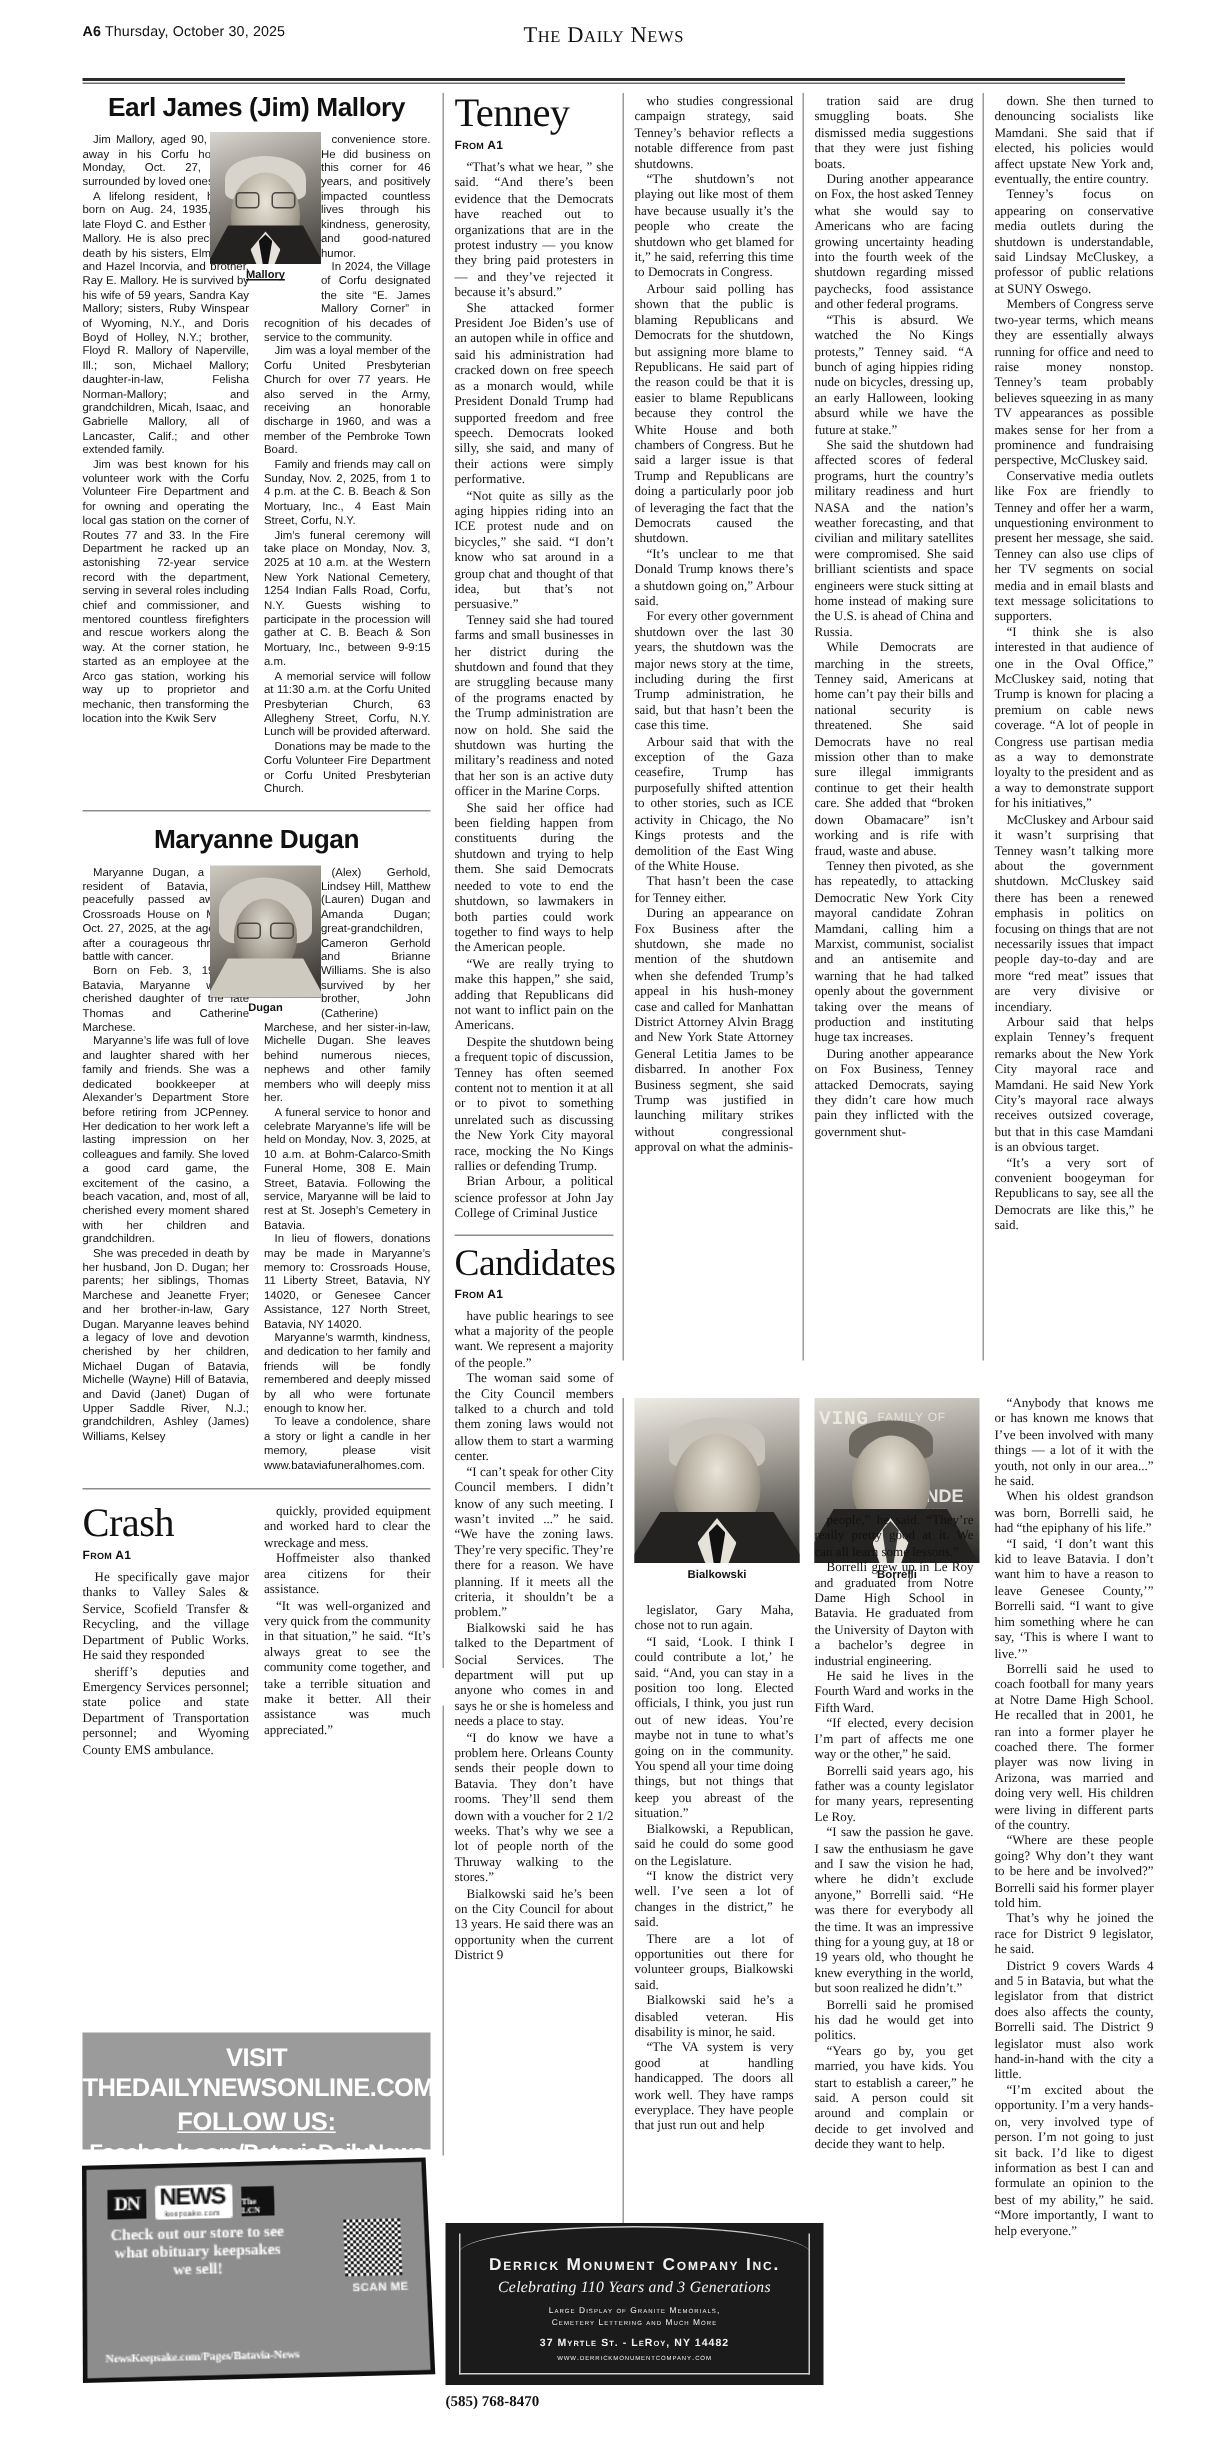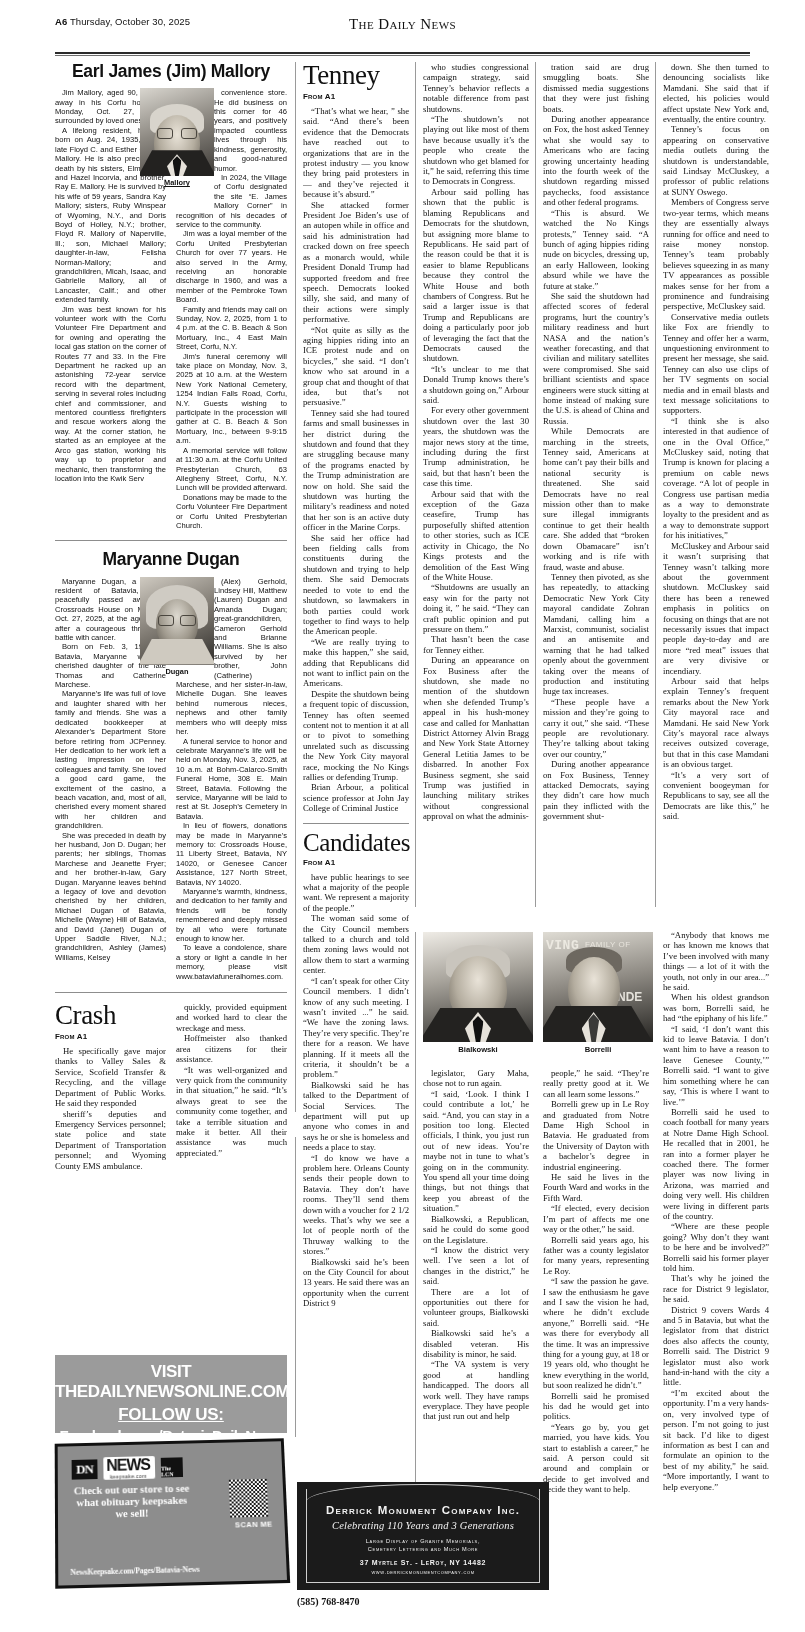--- a/index.html
+++ b/index.html
@@ -344,21 +344,21 @@
     </div>
 
     <div class="col" style="left:248px; width:106px;">
       <div class="jump-head">Tenney</div>
       <div class="from-a1">From A1</div>
       <div class="story-body">
         <p>“That’s what we hear, ” she said. “And there’s been evidence that the Democrats have reached out to organizations that are in the protest industry — you know they bring paid protesters in — and they’ve rejected it because it’s absurd.”</p>
         <p>She attacked former President Joe Biden’s use of an autopen while in office and said his administration had cracked down on free speech as a monarch would, while President Donald Trump had supported freedom and free speech. Democrats looked silly, she said, and many of their actions were simply performative.</p>
         <p>“Not quite as silly as the aging hippies riding into an ICE protest nude and on bicycles,” she said. “I don’t know who sat around in a group chat and thought of that idea, but that’s not persuasive.”</p>
         <p>Tenney said she had toured farms and small businesses in her district during the shutdown and found that they are struggling because many of the programs enacted by the Trump administration are now on hold. She said the shutdown was hurting the military’s readiness and noted that her son is an active duty officer in the Marine Corps.</p>
-        <p>She said her office had been fielding calls from constituents during the shutdown and trying to help them. She said Democrats needed to vote to end the shutdown, so lawmakers in both parties could work together to find ways to help the American people.</p>
+        <p>She said her office had been fielding happen from constituents during the shutdown and trying to help them. She said Democrats needed to vote to end the shutdown, so lawmakers in both parties could work together to find ways to help the American people.</p>
         <p>“We are really trying to make this happen,” she said, adding that Republicans did not want to inflict pain on the Americans.</p>
         <p>Despite the shutdown being a frequent topic of discussion, Tenney has often seemed content not to mention it at all or to pivot to something unrelated such as discussing the New York City mayoral race, mocking the No Kings rallies or defending Trump.</p>
         <p>Brian Arbour, a political science professor at John Jay College of Criminal Justice</p>
       </div>
 
       <hr class="sep" style="margin:9px 0 6px 0;">
 
       <div class="jump-head" style="font-size:25px;">Candidates</div>
       <div class="from-a1">From A1</div>
       <div class="story-body">
@@ -372,35 +372,33 @@
     </div>
 
     <div class="col" style="left:368px; width:106px;">
       <div class="story-body">
         <p>who studies congressional campaign strategy, said Tenney’s behavior reflects a notable difference from past shutdowns.</p>
         <p>“The shutdown’s not playing out like most of them have because usually it’s the people who create the shutdown who get blamed for it,” he said, referring this time to Democrats in Congress.</p>
         <p>Arbour said polling has shown that the public is blaming Republicans and Democrats for the shutdown, but assigning more blame to Republicans. He said part of the reason could be that it is easier to blame Republicans because they control the White House and both chambers of Congress. But he said a larger issue is that Trump and Republicans are doing a particularly poor job of leveraging the fact that the Democrats caused the shutdown.</p>
         <p>“It’s unclear to me that Donald Trump knows there’s a shutdown going on,” Arbour said.</p>
         <p>For every other government shutdown over the last 30 years, the shutdown was the major news story at the time, including during the first Trump administration, he said, but that hasn’t been the case this time.</p>
         <p>Arbour said that with the exception of the Gaza ceasefire, Trump has purposefully shifted attention to other stories, such as ICE activity in Chicago, the No Kings protests and the demolition of the East Wing of the White House.</p>
-        <p>“Shutdowns are usually an easy win for the party not doing it, ” he said. “They can craft public opinion and put pressure on them.”</p>
         <p>That hasn’t been the case for Tenney either.</p>
         <p>During an appearance on Fox Business after the shutdown, she made no mention of the shutdown when she defended Trump’s appeal in his hush-money case and called for Manhattan District Attorney Alvin Bragg and New York State Attorney General Letitia James to be disbarred. In another Fox Business segment, she said Trump was justified in launching military strikes without congressional approval on what the adminis-</p>
       </div>
     </div>
 
     <div class="col" style="left:488px; width:106px;">
       <div class="story-body">
         <p>tration said are drug smuggling boats. She dismissed media suggestions that they were just fishing boats.</p>
         <p>During another appearance on Fox, the host asked Tenney what she would say to Americans who are facing growing uncertainty heading into the fourth week of the shutdown regarding missed paychecks, food assistance and other federal programs.</p>
         <p>“This is absurd. We watched the No Kings protests,” Tenney said. “A bunch of aging hippies riding nude on bicycles, dressing up, an early Halloween, looking absurd while we have the future at stake.”</p>
         <p>She said the shutdown had affected scores of federal programs, hurt the country’s military readiness and hurt NASA and the nation’s weather forecasting, and that civilian and military satellites were compromised. She said brilliant scientists and space engineers were stuck sitting at home instead of making sure the U.S. is ahead of China and Russia.</p>
         <p>While Democrats are marching in the streets, Tenney said, Americans at home can’t pay their bills and national security is threatened. She said Democrats have no real mission other than to make sure illegal immigrants continue to get their health care. She added that “broken down Obamacare” isn’t working and is rife with fraud, waste and abuse.</p>
         <p>Tenney then pivoted, as she has repeatedly, to attacking Democratic New York City mayoral candidate Zohran Mamdani, calling him a Marxist, communist, socialist and an antisemite and warning that he had talked openly about the government taking over the means of production and instituting huge tax increases.</p>
-        <p>“These people have a mission and they’re going to carry it out,” she said. “These people are revolutionary. They’re talking about taking over our country,”</p>
         <p>During another appearance on Fox Business, Tenney attacked Democrats, saying they didn’t care how much pain they inflicted with the government shut-</p>
       </div>
     </div>
 
     <div class="col" style="left:608px; width:106px;">
       <div class="story-body">
         <p>down. She then turned to denouncing socialists like Mamdani. She said that if elected, his policies would affect upstate New York and, eventually, the entire country.</p>
         <p>Tenney’s focus on appearing on conservative media outlets during the shutdown is understandable, said Lindsay McCluskey, a professor of public relations at SUNY Oswego.</p>
         <p>Members of Congress serve two-year terms, which means they are essentially always running for office and need to raise money nonstop. Tenney’s team probably believes squeezing in as many TV appearances as possible makes sense for her from a prominence and fundraising perspective, McCluskey said.</p>
         <p>Conservative media outlets like Fox are friendly to Tenney and offer her a warm, unquestioning environment to present her message, she said. Tenney can also use clips of her TV segments on social media and in email blasts and text message solicitations to supporters.</p>
@@ -445,21 +443,21 @@
   <div style="position:absolute; left:423px; top:1068px; width:106px;" class="story-body">
     <p>legislator, Gary Maha, chose not to run again.</p>
     <p>“I said, ‘Look. I think I could contribute a lot,’ he said. “And, you can stay in a position too long. Elected officials, I think, you just run out of new ideas. You’re maybe not in tune to what’s going on in the community. You spend all your time doing things, but not things that keep you abreast of the situation.”</p>
     <p>Bialkowski, a Republican, said he could do some good on the Legislature.</p>
     <p>“I know the district very well. I’ve seen a lot of changes in the district,” he said.</p>
     <p>There are a lot of opportunities out there for volunteer groups, Bialkowski said.</p>
     <p>Bialkowski said he’s a disabled veteran. His disability is minor, he said.</p>
     <p>“The VA system is very good at handling handicapped. The doors all work well. They have ramps everyplace. They have people that just run out and help</p>
   </div>
 
-  <div style="position:absolute; left:543px; top:1068px; width:106px;" class="story-body">
+  <div style="position:absolute; left:543px; top:1008px; width:106px;" class="story-body">
     <p>people,” he said. “They’re really pretty good at it. We can all learn some lessons.”</p>
     <p>Borrelli grew up in Le Roy and graduated from Notre Dame High School in Batavia. He graduated from the University of Dayton with a bachelor’s degree in industrial engineering.</p>
     <p>He said he lives in the Fourth Ward and works in the Fifth Ward.</p>
     <p>“If elected, every decision I’m part of affects me one way or the other,” he said.</p>
     <p>Borrelli said years ago, his father was a county legislator for many years, representing Le Roy.</p>
     <p>“I saw the passion he gave. I saw the enthusiasm he gave and I saw the vision he had, where he didn’t exclude anyone,” Borrelli said. “He was there for everybody all the time. It was an impressive thing for a young guy, at 18 or 19 years old, who thought he knew everything in the world, but soon realized he didn’t.”</p>
     <p>Borrelli said he promised his dad he would get into politics.</p>
     <p>“Years go by, you get married, you have kids. You start to establish a career,” he said. A person could sit around and complain or decide to get involved and decide they want to help.</p>
   </div>
 

